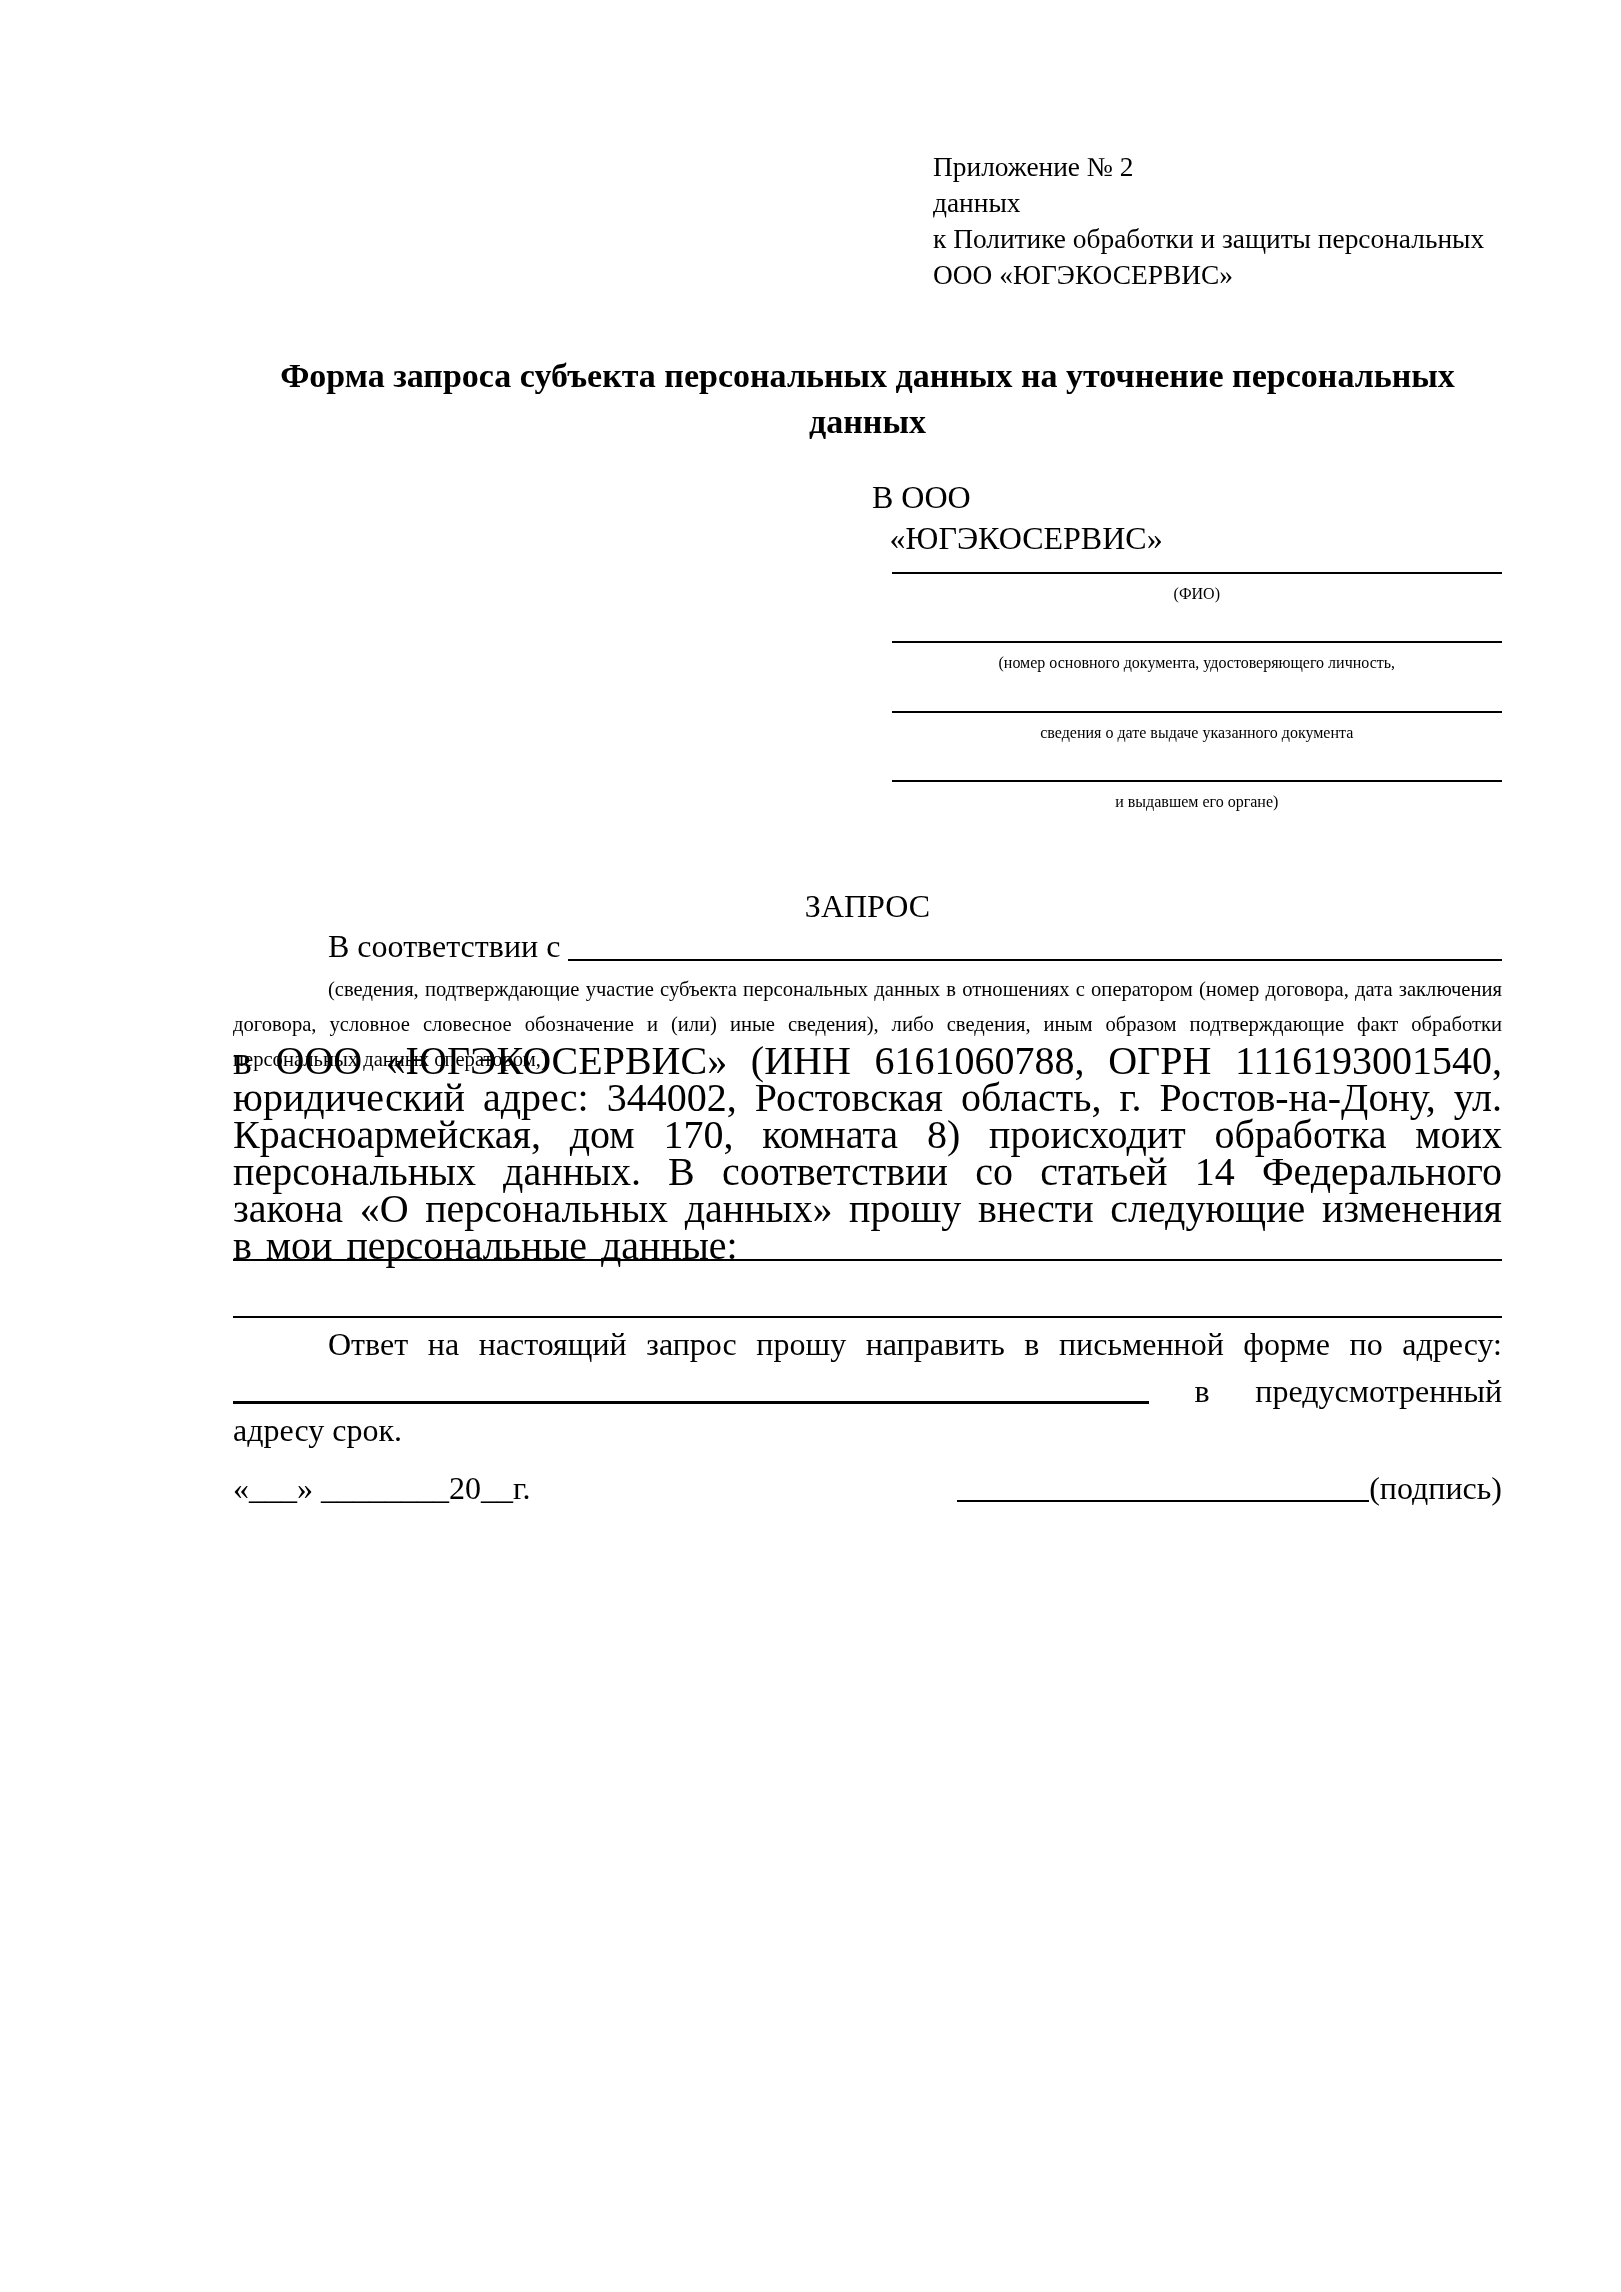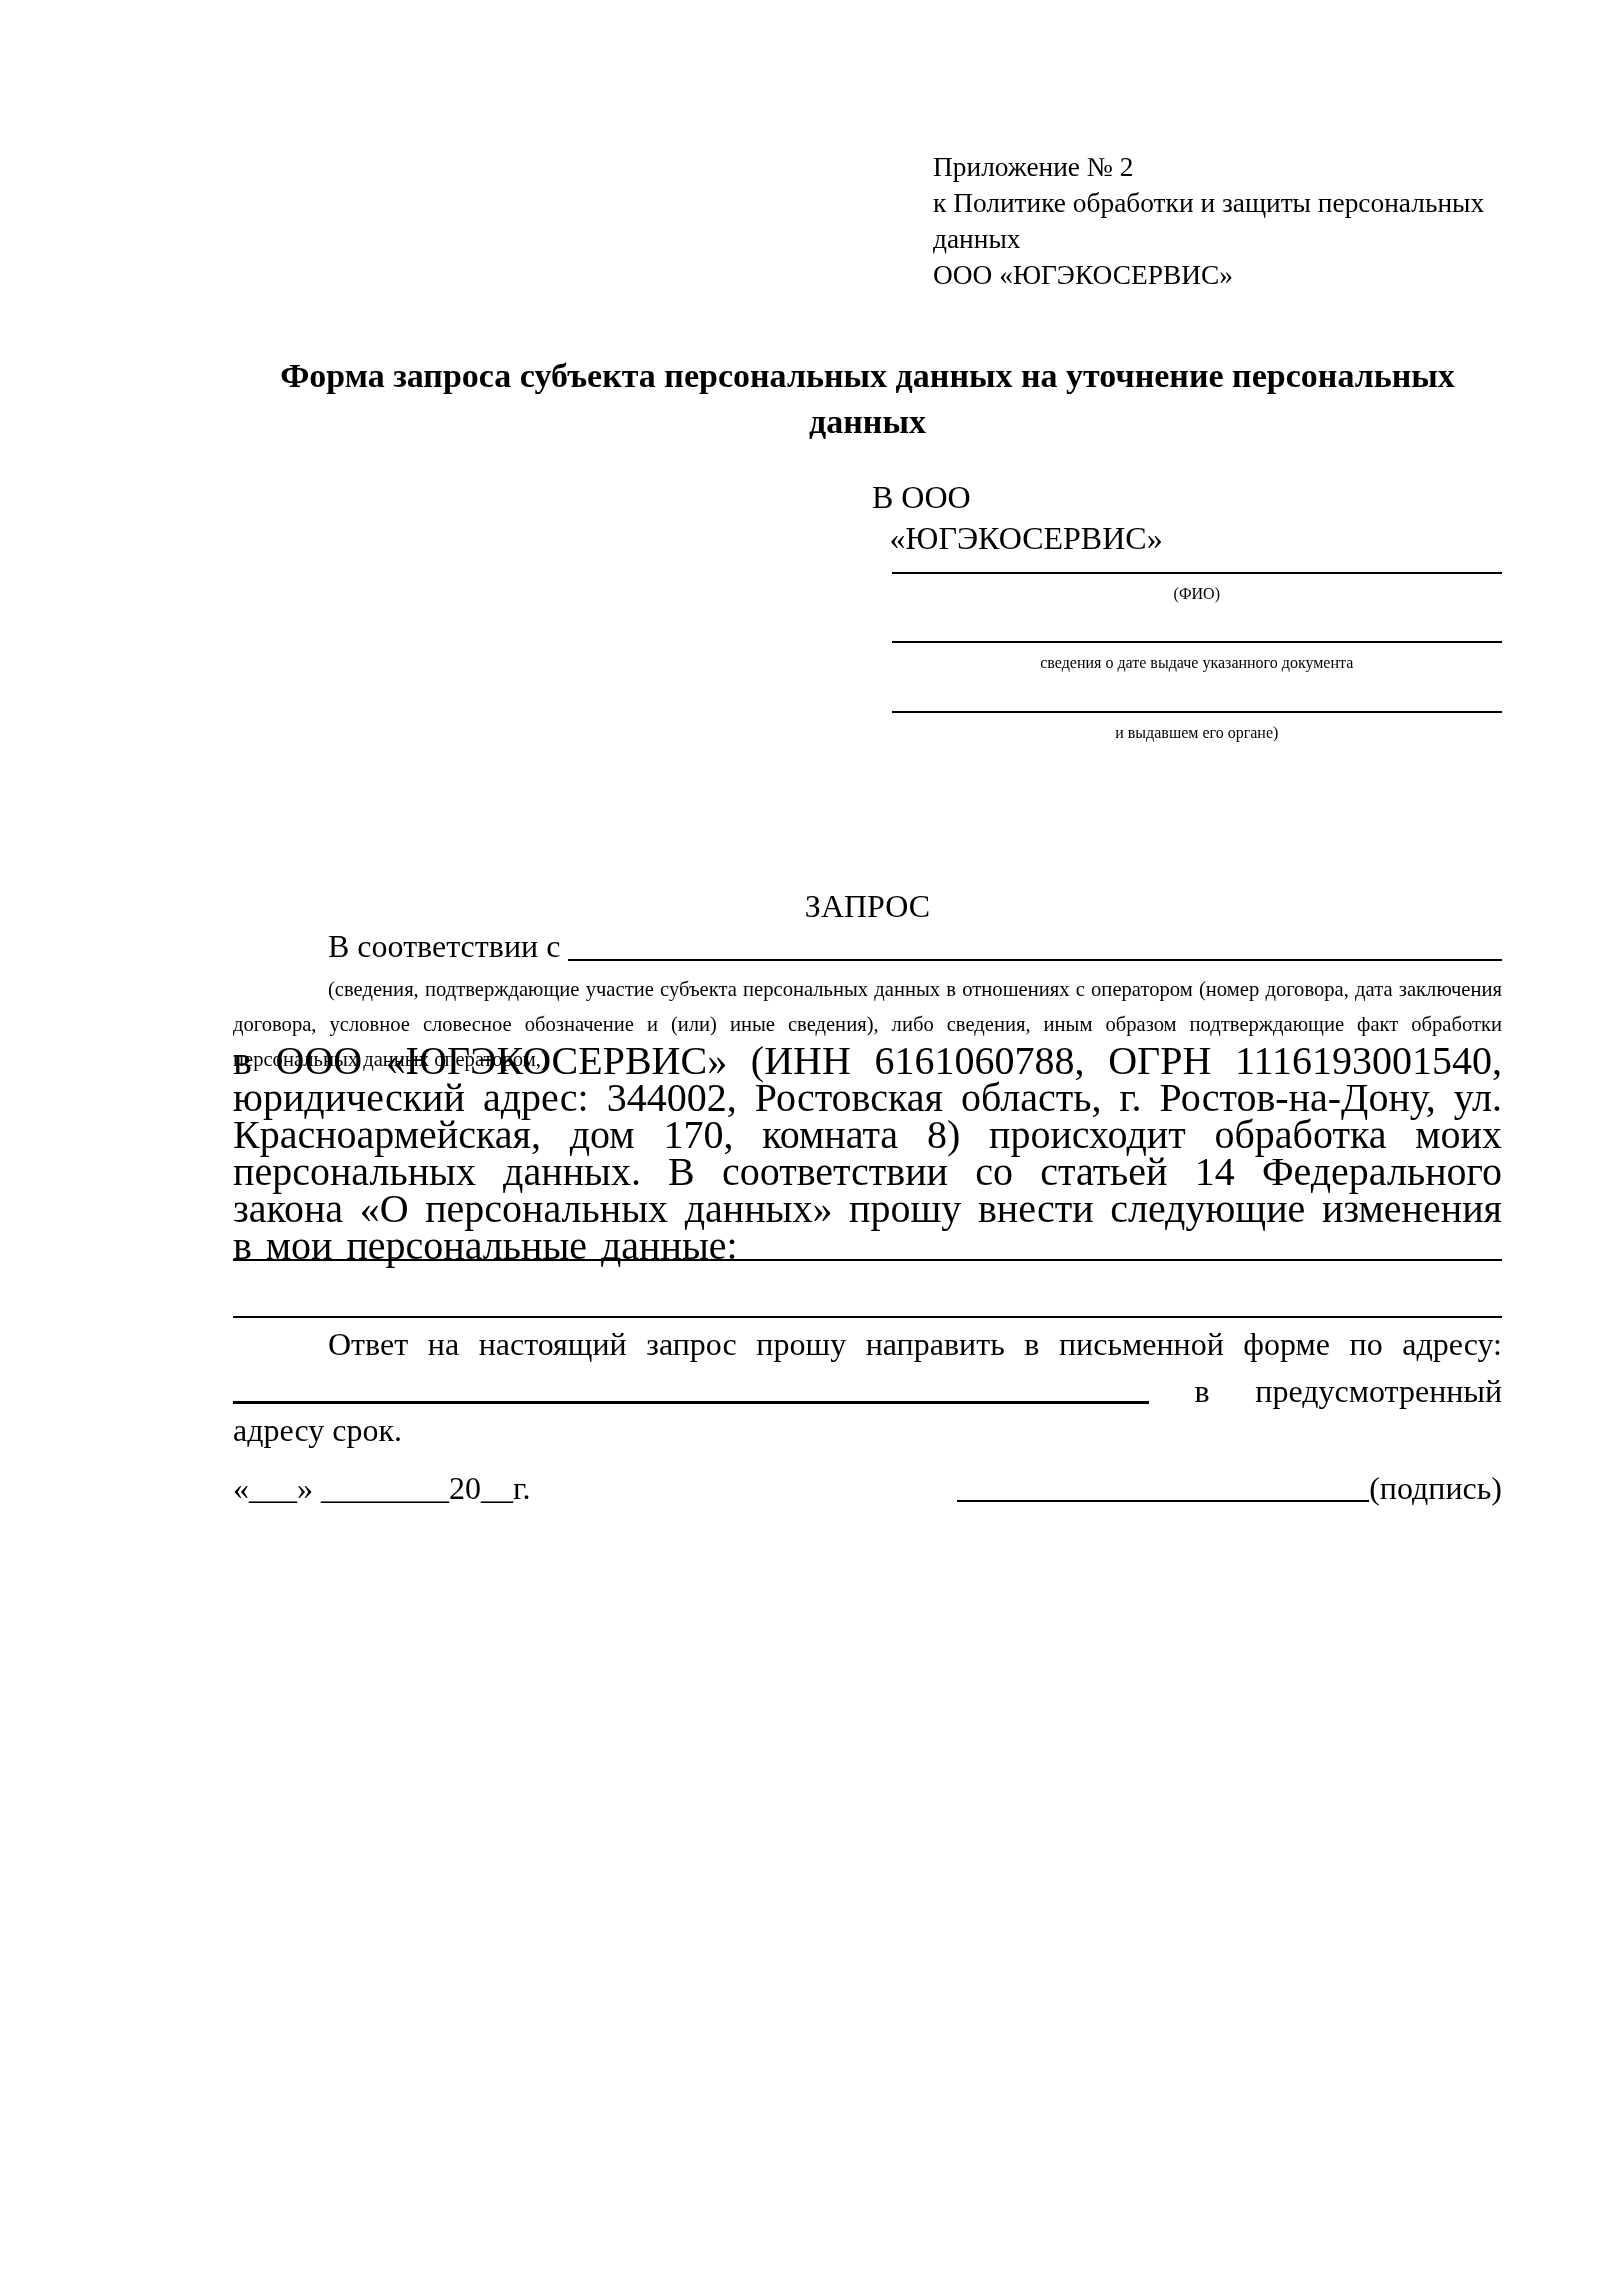--- a/index.html
+++ b/index.html
@@ -169,34 +169,38 @@
   .sig-group { margin-left: auto; display: flex; align-items: flex-end; }
   .sig-line { width: 412px; border-bottom: 2.9px solid #000; margin-bottom: 6.9px; }
 </style>
 </head>
 <body>
 
 <div class="page">
 
   <div class="header-block">
     <div>Приложение № 2</div>
+    <div>данных</div>
     <div>к Политике обработки и защиты персональных</div>
-    <div>данных</div>
     <div>ООО «ЮГЭКОСЕРВИС»</div>
   </div>
 
   <div class="doc-title">Форма запроса субъекта персональных данных на уточнение персональных данных</div>
 
   <div class="addressee">
     <div>В ООО</div>
     <div class="addr-name">«ЮГЭКОСЕРВИС»</div>
 
     <div class="field">
       <div class="field-line"></div>
       <div class="field-caption">(ФИО)</div>
+    </div>
+    <div class="field">
+      <div class="field-line"></div>
+      <div class="field-caption">(номер основного документа, удостоверяющего личность,</div>
     </div>
     <div class="field">
       <div class="field-line"></div>
       <div class="field-caption">сведения о дате выдаче указанного документа</div>
     </div>
     <div class="field">
       <div class="field-line"></div>
       <div class="field-caption">и выдавшем его органе)</div>
     </div>
   </div>

